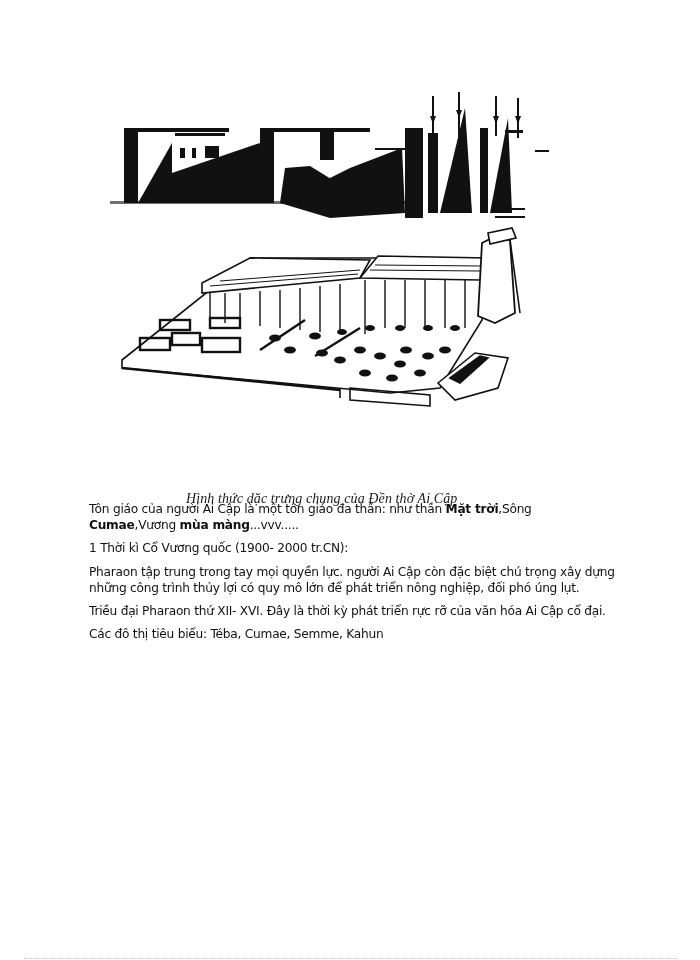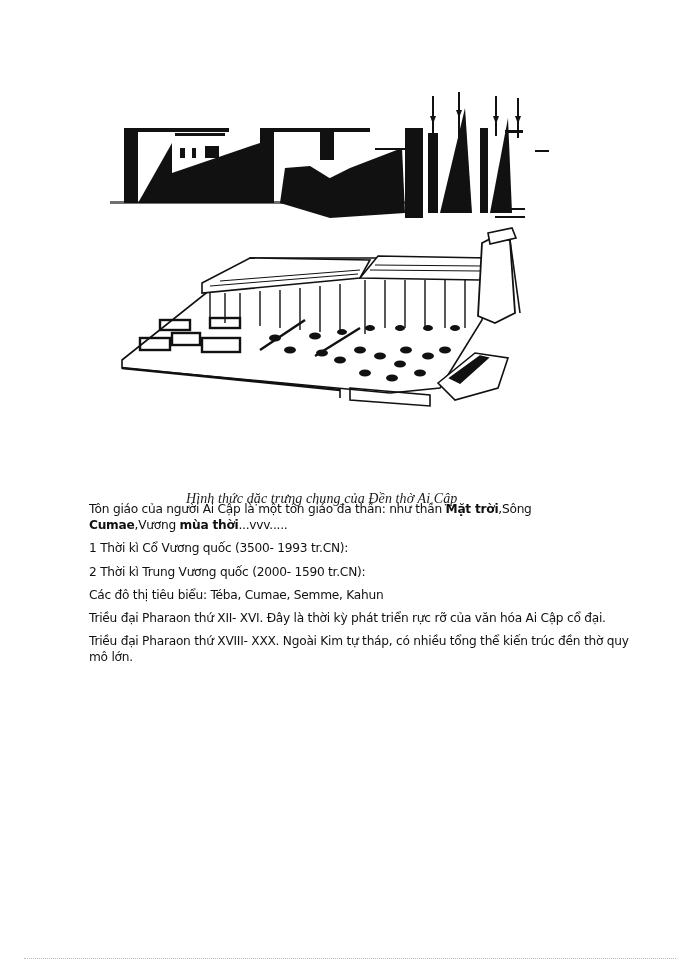--- a/index.html
+++ b/index.html
@@ -132,24 +132,23 @@
 
       <polygon points="328,295 365,265 398,270 388,300 345,312" fill="#fff"></polygon>
       <polygon points="340,290 370,268 378,270 350,295" fill="#111"></polygon>
     </g>
   </svg>
 </div>
 
 <div class="caption">Hình thức dặc trưng chung của Đền thờ Ai Cập</div>
 
 <div class="body-text">
-  <p><span>Tôn giáo của người Ai Cập là một tôn giáo đa thần: như thần </span><b>Mặt trời</b><span>,Sông</span><br><b>Cumae</b><span>,Vương </span><b>mùa thời</b><span>...vvv.....</span></p>
+  <p><span>Tôn giáo của người Ai Cập là một tôn giáo đa thần: như thần </span><b>Mặt trời</b><span>,Sông</span><br><b>Cumae</b><span>,Vương </span><b>mùa màng</b><span>...vvv.....</span></p>
 
-  <p>1 Thời kì Cổ Vương quốc (3500- 1993 tr.CN):</p>
+  <p>1 Thời kì Cổ Vương quốc (1900- 2000 tr.CN):</p>
+  <p>Pharaon tập trung trong tay mọi quyền lực. người Ai Cập còn đặc biệt chú trọng xây dựng những công trình thủy lợi có quy mô lớn để phát triển nông nghiệp, đối phó úng lụt.</p>
 
-  <p>2 Thời kì Trung Vương quốc (2000- 1590 tr.CN):</p>
+  <p>Triều đại Pharaon thứ XII- XVI. Đây là thời kỳ phát triển rực rỡ của văn hóa Ai Cập cổ đại.</p>
   <p>Các đô thị tiêu biểu: Téba, Cumae, Semme, Kahun</p>
-  <p>Triều đại Pharaon thứ XII- XVI. Đây là thời kỳ phát triển rực rỡ của văn hóa Ai Cập cổ đại.</p>
 
-  <p>Triều đại Pharaon thứ XVIII- XXX. Ngoài Kim tự tháp, có nhiều tổng thể kiến trúc đền thờ quy mô lớn.</p>
 </div>
 
 <div class="page-footer-rule"></div>
 
 </body></html>

